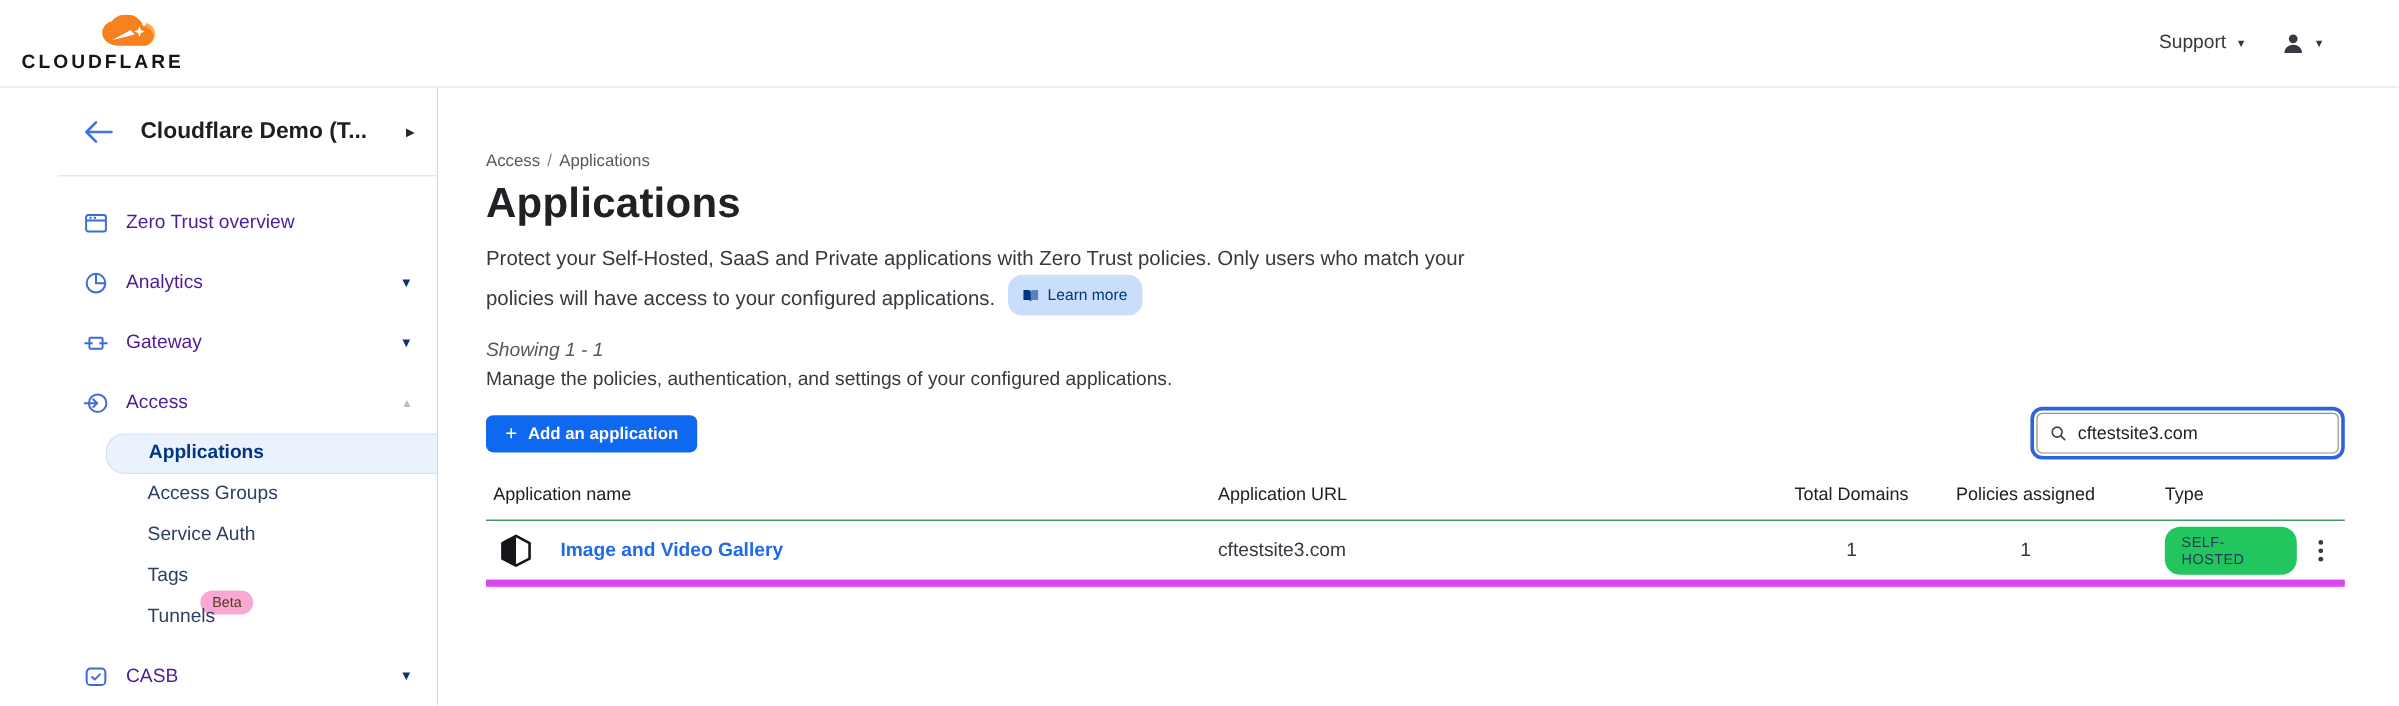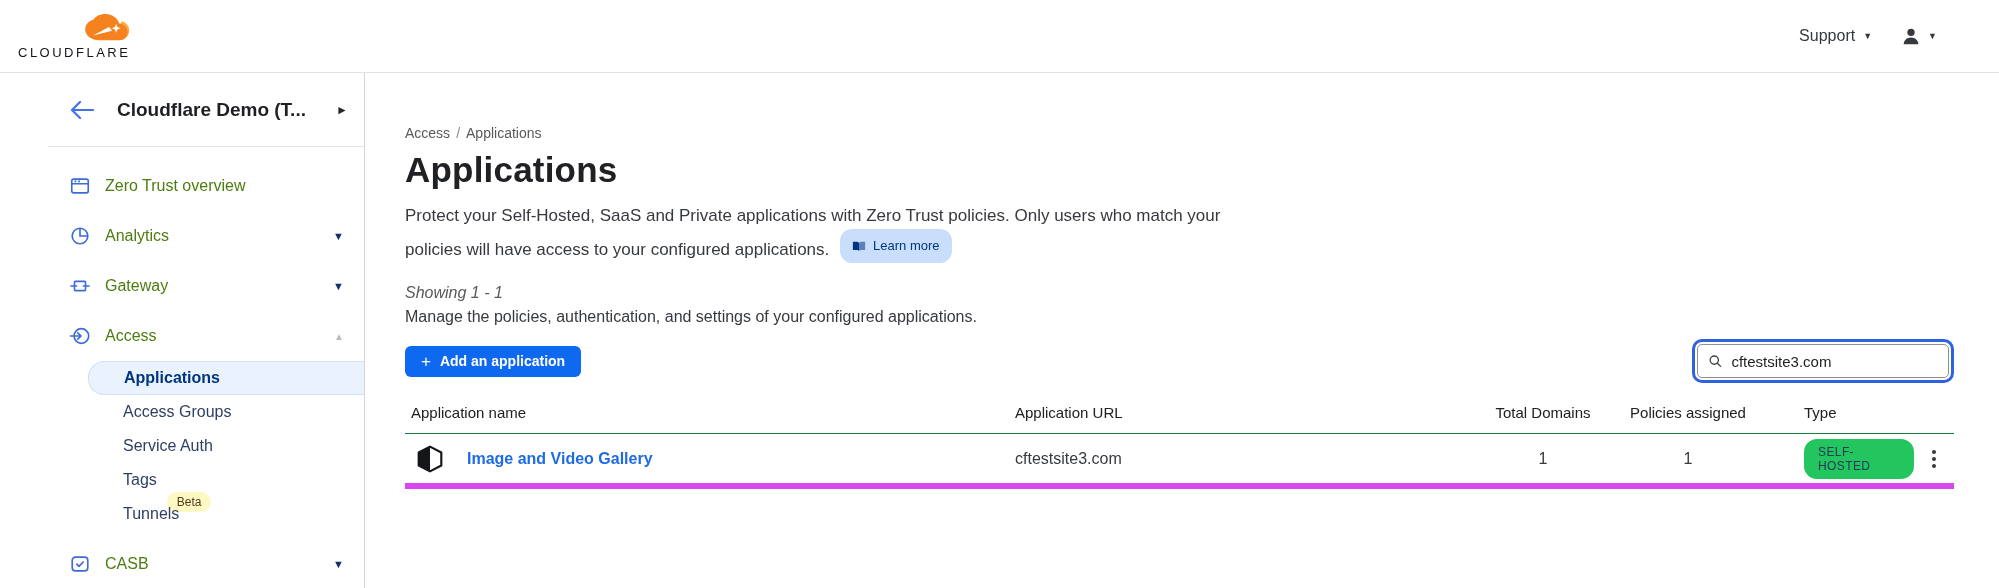--- a/index.html
+++ b/index.html
@@ -5,46 +5,46 @@
   * { margin:0; padding:0; box-sizing:border-box; }
   html,body { background:#fff; }
   body { font-family:"Liberation Sans", sans-serif; color:#36393f; }
   .app { position:relative; width:1999px; height:588px; background:#fff; overflow:hidden; }
 
   
   .topbar { height:73px; display:flex; align-items:center; justify-content:space-between;
             border-bottom:1px solid #e3e3e3; padding:0 62px 0 18px; }
   .logo { display:flex; flex-direction:column; line-height:1; }
   .logo-cloud { margin-left:64px; }
-  .logo-word { font-size:13px; font-weight:400; letter-spacing:2.5px; color:#15161a; margin-top:2px; }
+  .logo-word { font-size:16px; font-weight:700; letter-spacing:2.5px; color:#15161a; margin-top:2px; }
   .top-right { display:flex; align-items:center; gap:28px; }
   .support { display:flex; align-items:center; gap:8px; font-size:16px; color:#36393f; cursor:pointer; }
   .caret-dn { font-size:9px; color:#36393f; }
   .user-menu { display:flex; align-items:center; gap:6px; cursor:pointer; }
 
   
   .cols { display:flex; height:515px;padding-left:48px; }
 
   
   .sidebar { width:317px; flex:0 0 317px; border-right:1px solid #d7d7d7; overflow:hidden; }
   .acct { height:74px; display:flex; align-items:center; border-bottom:1px solid #e3e3e3; padding:0 16px 0 22px; }
   .back-arrow { color:#3e74e8; flex:0 0 auto; display:flex; }
   .acct-name { font-size:19px; font-weight:700; color:#1d1f23; margin-left:23px; white-space:nowrap; overflow:hidden; }
   .acct-caret { margin-left:auto; font-size:12px; color:#24262b; }
   .nav { padding-top:14px; }
   .nav-item { height:50px; display:flex; align-items:center; padding:0 20px; cursor:pointer; }
   .nav-ic { width:24px; height:24px; color:#3d6bd8; flex:0 0 auto; display:flex; align-items:center; justify-content:center; }
-  .nav-label { margin-left:13px; font-size:16px; color:#4d7c0f; }
+  .nav-label { margin-left:13px; font-size:16px; color:#4c1d95; }
   .nav-caret { margin-left:auto; font-size:11px; color:#10316b; }
   .nav-caret.collapsed-up { color:#b9bcc2; font-size:10px; }
   .subnav { }
   .sub-item { height:34px; display:flex; align-items:center; padding-left:75px; font-size:16px; color:#2d3f63; cursor:pointer; }
   .sub-item.selected { margin-left:40px; padding-left:35px; background:#eaf2fd; border:1px solid #cfe1f9; border-right:none;
                        border-radius:16px 0 0 16px; font-weight:700; color:#003681; }
-  .beta { margin-left:10px; background:#fef9c3; color:#53381d; font-size:12px; padding:3px 10px; border-radius:10px;margin-top:44px; }
+  .beta { margin-left:10px; background:#f9a8d4; color:#53381d; font-size:12px; padding:3px 10px; border-radius:10px;margin-top:44px; }
   .casb { margin-top:8px; }
 
   
   .main { flex:1; padding:52px 45px 0 40px; }
   .crumbs { font-size:14px; color:#595959; }
   .crumb-sep { color:#8a8a8a; margin:0 6px; }
   .h1 { margin-top:9px; font-size:35px; font-weight:700; color:#202124; letter-spacing:.2px; }
   .desc { margin-top:13px; max-width:845px; font-size:17px; line-height:26px; color:#36393f; }
   .learn { display:inline-flex; align-items:center; gap:7px; background:#c9defb; color:#003681;
            font-size:13px; font-weight:500; padding:4px 12px; border-radius:12px; margin-left:6px;

